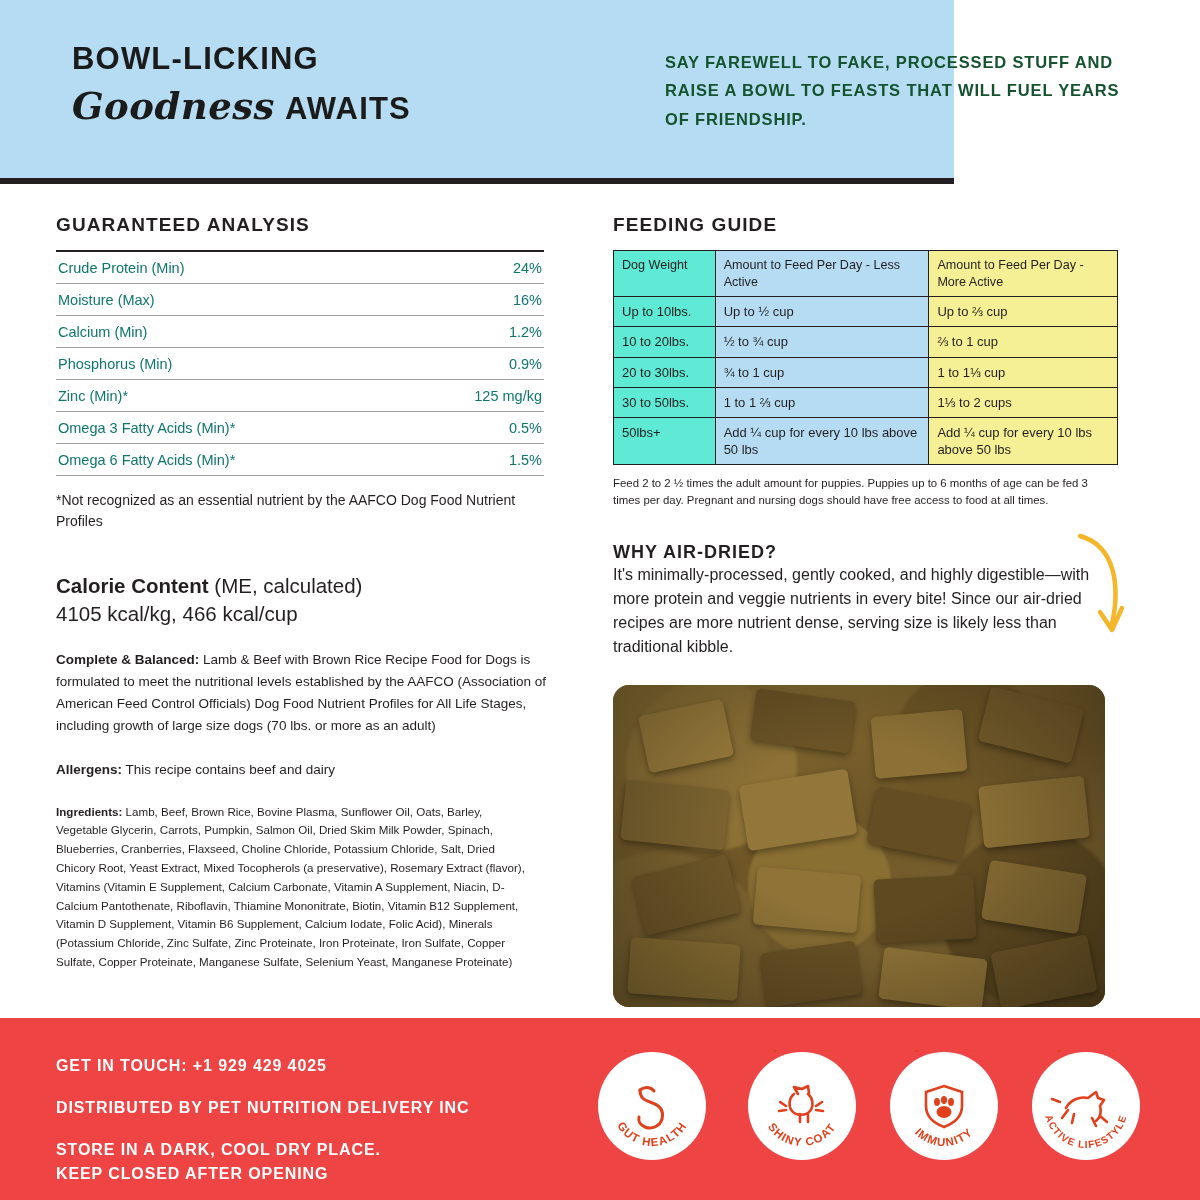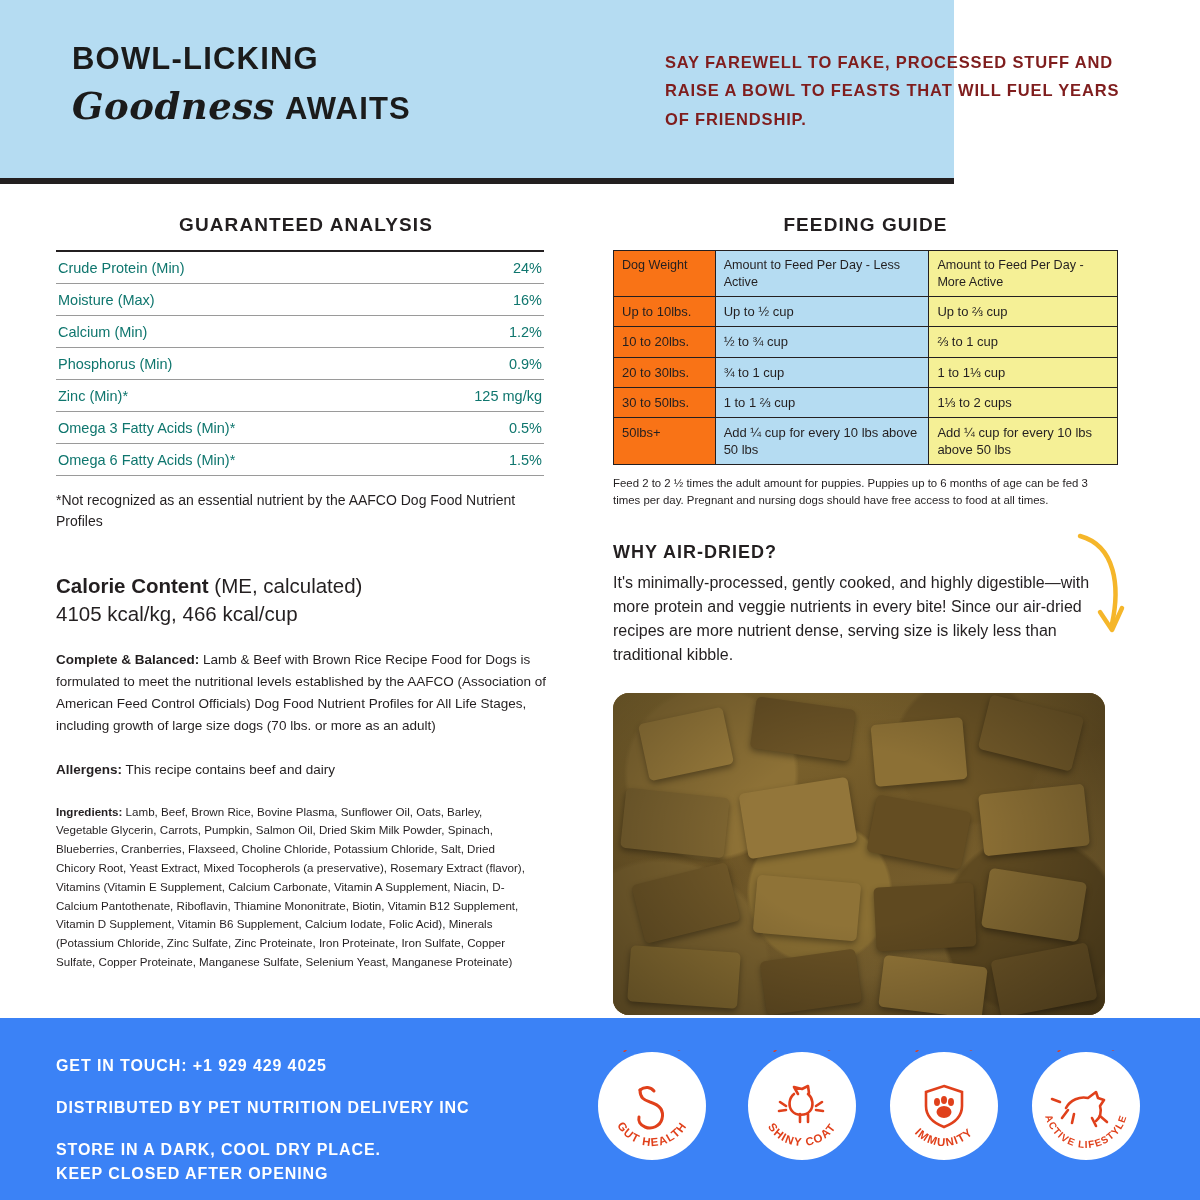--- a/index.html
+++ b/index.html
@@ -29,31 +29,30 @@
     font-style: italic; font-size: 37px; font-weight: 700;
     color:#1b1b1b; letter-spacing:0.5px;
   }
   .hdr-awaits {
     font-size: 31px; font-weight:700; letter-spacing:1.2px; color:#1b1b1b;
     margin-left: 10px;
   }
   .header-right {
     position:absolute; left:665px; top:48px; width:480px;
     font-size:16.5px; font-weight:700; letter-spacing:0.85px;
-    line-height:1.72; color:#7f1d1d;
+    line-height:1.72; color:#14532d;
   }
 
   
   .col-left { position:absolute; left:56px; top:214px; width:500px; }
   .col-right { position:absolute; left:613px; top:214px; width:505px; }
 
   .sec-title {
     font-size:19px; font-weight:700; letter-spacing:1.1px; color:#231f20;
     margin-bottom:14px;
-    text-align:center;
   }
 
   
   table.ga { width:488px; border-collapse:collapse; }
   table.ga tr { border-bottom:1px solid #9a9a9a; }
   table.ga tr:first-child { border-top:2px solid #231f20; }
   table.ga td { font-size:14.5px; padding:8px 2px 7px; color:#0f766e; }
   table.ga td.val { text-align:right; }
 
   .footnote {
@@ -69,29 +68,29 @@
   .para b { font-weight:700; }
   .ingredients { margin-top:22px; font-size:11.6px; line-height:1.62; width:470px; color:#231f20;}
   .ingredients b { font-weight:700; }
 
   
   table.fg { width:505px; border-collapse:collapse; table-layout:fixed; }
   table.fg td {
     font-size:13px; padding:6px 8px; vertical-align:top; line-height:1.32;
     border:1px solid #231f20;
   }
-  table.fg .c0 { width:97px; background:#f97316; }
+  table.fg .c0 { width:97px; background:#5eead4; }
   table.fg .c1 { width:204px; background:#b5dcf2;margin-left:24px; }
   table.fg .c2 { width:180px; background:#f5f096; }
   table.fg tr.head td { font-size:12.6px; }
   .fg-note { margin-top:10px; font-size:11.4px; line-height:1.45; width:500px; }
 
   
   .why { margin-top:34px; }
-  .why-title { font-size:18px; font-weight:700; letter-spacing:1px; margin-bottom:8px; }
+  .why-title { font-size:18px; font-weight:700; letter-spacing:1px; margin-bottom:0; }
   .why-text { font-size:16px; line-height:1.5; width:490px; }
 
   .arrow { position:absolute; right:-8px; top:318px; width:50px; height:110px; }
 
   .kibble {
     position:relative; margin-top:26px; width:492px; height:322px;
     border-radius:16px; overflow:hidden;
     background:#7a6230;
   }
   .kibble .layer { position:absolute; inset:0; }
@@ -105,21 +104,21 @@
       linear-gradient(160deg, #8a6f33 0%, #6e5627 45%, #7c6330 75%, #5e4920 100%);
   }
   .chunk { position:absolute; border-radius:5px; }
   .vig {
     background: radial-gradient(ellipse at 50% 45%, rgba(0,0,0,0) 35%, rgba(0,0,0,0.35) 100%);
   }
 
   
   .footer {
     position:absolute; left:0; top:1018px; width:1200px; height:182px;
-    background:#3b82f6;
+    background:#ef4444;
   }
   .footer-left { position:absolute; left:56px; top:36px; color:#fff; }
   .footer-left .l {
     font-size:16px; font-weight:700; letter-spacing:0.9px; line-height:1.5;
   }
   .footer-left .gap { margin-top:18px; }
   .badges { position:absolute; left:596px; top:28px; width:560px; height:130px; }
   .badge { position:absolute; width:112px; height:112px; }
   .badge svg { display:block; }
 </style>

